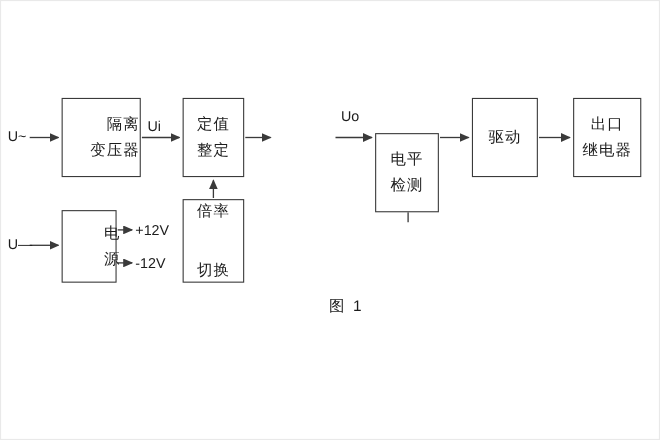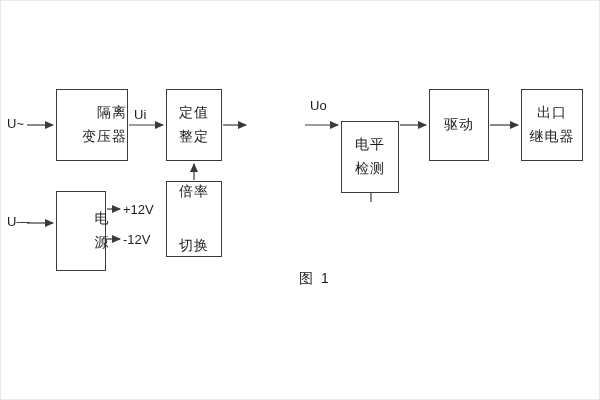--- a/index.html
+++ b/index.html
@@ -90,21 +90,21 @@
     <div>检测</div>
   </div>
   <div class="box" style="left:428px;top:88px; width:60px; height:72px;">
     <div>驱动</div>
   </div>
   <div class="box" style="left:520px;top:88px; width:62px; height:72px;">
     <div>出口</div>
     <div>继电器</div>
   </div>
 
-  <div class="box" style="left:55px; top:190px;width:50px; height:80px;padding-left:42px;">
+  <div class="box" style="left:55px; top:190px;width:50px; height:66px;padding-left:42px;">
     <div>电源</div>
   </div>
   <div class="box" style="left:165px;top:180px;width:56px; height:76px;gap:30px;">
     <div>倍率</div>
     <div>切换</div>
   </div>
 
   <div class="caption" style="left:298px;top:269px;">图 1</div>
 
 </div>

